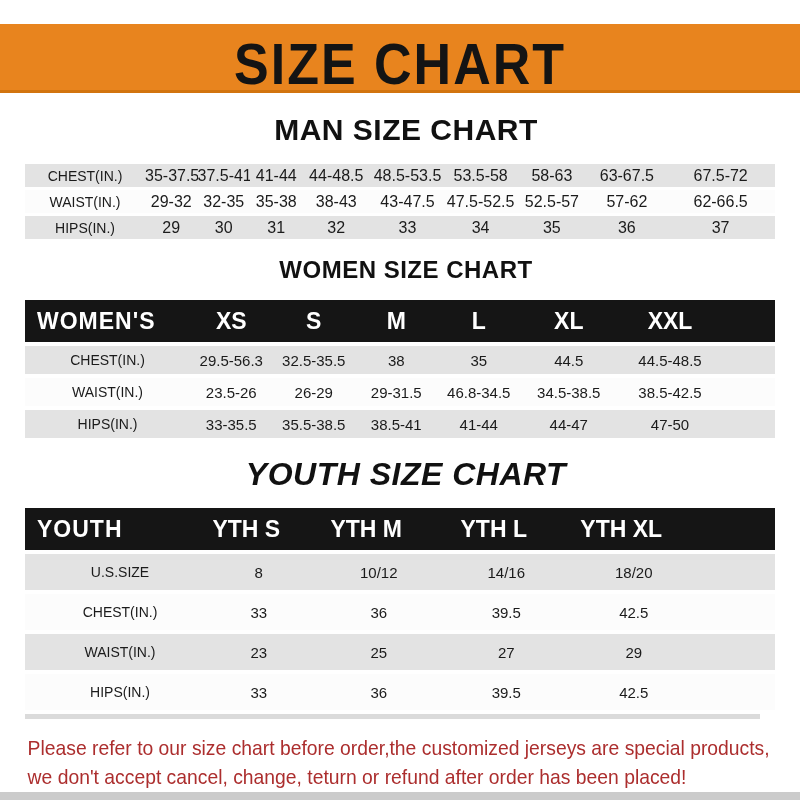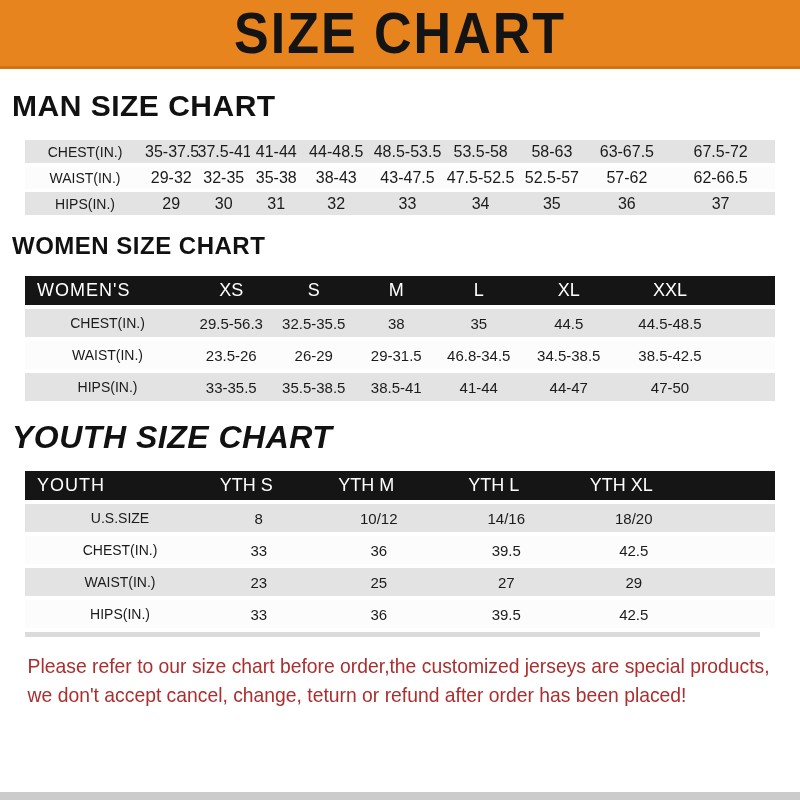--- a/index.html
+++ b/index.html
@@ -14,35 +14,36 @@
     position: relative;
     overflow: hidden;
   }
 
   
   .title-bar {
     height: 66px;
     background: #E8841E;
     border-bottom: 3px solid #d2740f;
     display: flex;
-    align-items: center;
+    align-items: flex-end;
     justify-content: center;
+    margin-top: 24px;
   }
   .title-text {
     font-size: 52px;
     font-weight: 800;
     color: #141414;
     letter-spacing: 2px;
     transform: scaleY(1.12);
     line-height: 1;
   }
 
   
   .section-heading {
-    text-align: left;
+    text-align: center;
     font-weight: 800;
     color: #111;
     letter-spacing: 0.5px;
     line-height: 1;
     padding-left: 12px;
   }
   #men-heading    { font-size: 30px; margin: 22px 0 16px; }
   #women-heading  { font-size: 24px; margin: 16px 0 14px; }
   #youth-heading  { font-size: 32px; margin: 16px 0 14px; font-style: italic; }
 
@@ -70,27 +71,27 @@
 
   
   #men-table { border-spacing: 0 3px; }
   #men-table tr.band td { height: 30px; font-size: 16px; font-weight: 600; }
   #men-table .band-label { font-size: 23px; letter-spacing: 0.5px; }
   #men-table tr.data td { height: 23px; font-size: 16px; }
 
   
   #women-table, #youth-table { border-spacing: 0 4px; }
   #women-table tr.band td, #youth-table tr.band td {
-    height: 29px; font-size: 18px; font-weight: 400;
+    height: 42px; font-size: 23px; font-weight: 700;
   }
   #women-table .band-label, #youth-table .band-label {
     font-size: 22px; letter-spacing: 1px;
   }
   #women-table tr.data td { height: 28px; font-size: 15px; }
-  #youth-table tr.data td { height: 28px; font-size: 15px; padding-left: 25px; }
+  #youth-table tr.data td { height: 36px; font-size: 15px; padding-left: 25px; }
 
   .row-label { font-size: 14px !important; color: #111; }
 
   .table-bottom-edge {
     width: 735px;
     height: 5px;
     background: #DBDBDB;
     margin: 0 auto 0 25px;
   }
 

